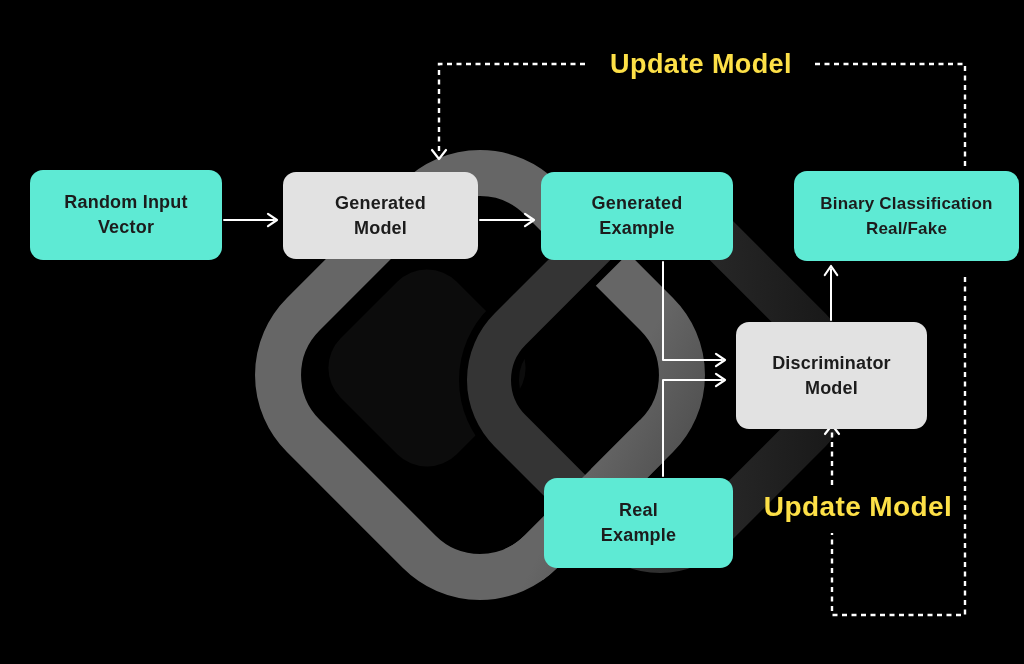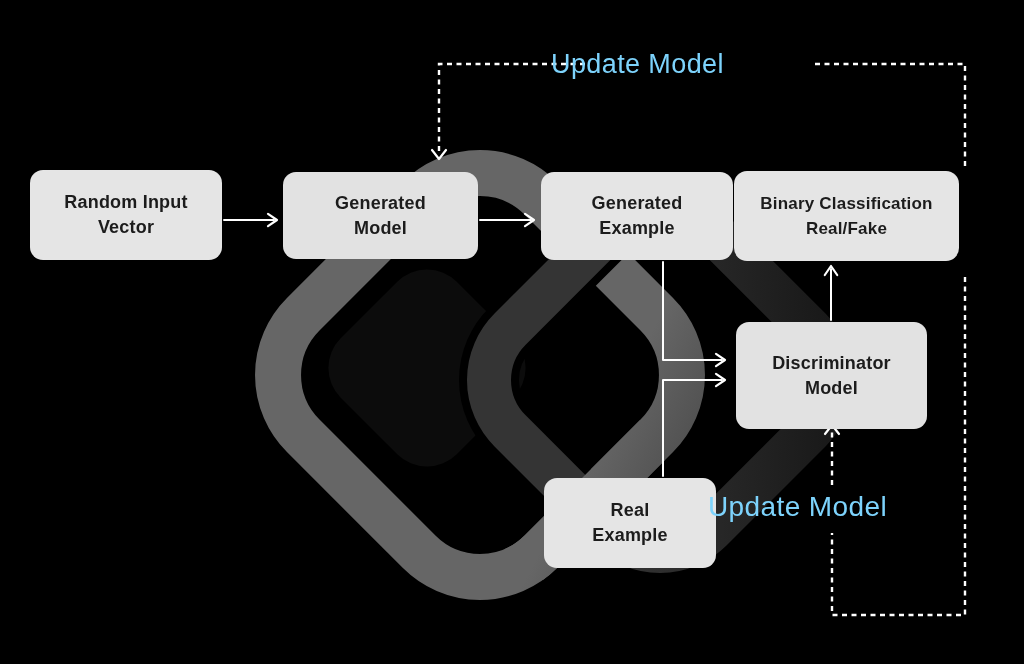--- a/index.html
+++ b/index.html
@@ -17,33 +17,33 @@
   .head{stroke:#fff;stroke-width:2.2;fill:none;stroke-linecap:round;stroke-linejoin:round;}
 
   
   .node{
     position:absolute;z-index:2;border-radius:13px;
     display:flex;align-items:center;justify-content:center;
     font-weight:bold;font-size:18px;line-height:25px;color:#1c1c1c;
     text-align:center;letter-spacing:.2px;
   }
   .node span{white-space:pre;}
-  .node.white{background:#e5e5e5;}
+  .node.white{background:#5eead4;}
   .node.gray{background:#e2e2e2;}
   #node-random-input-vector{left:30px;top:170px;width:192px;height:90px;}
   #node-generated-model{left:283px;top:172px;width:195px;height:87px;}
   #node-generated-example{left:541px;top:172px;width:192px;height:88px;}
-  #node-binary-classification{left:734px;top:171px;width:225px;height:90px;font-size:17px;}
+  #node-binary-classification{left:794px;top:171px;width:225px;height:90px;font-size:17px;}
   #node-discriminator-model{left:736px;top:322px;width:191px;height:107px;}
-  #node-real-example{left:544px;top:478px;width:172px;height:90px;justify-content:center;}
+  #node-real-example{left:544px;top:478px;width:189px;height:90px;justify-content:center;}
 
   
   .annotation{
-    position:absolute;z-index:3;color:#7dd3fc;font-weight:normal;
-    white-space:pre;letter-spacing:.4px;
+    position:absolute;z-index:3;color:#fde047;font-weight:bold;
+    text-align:center;white-space:pre;letter-spacing:.4px;
   }
   #annotation-update-model-top{left:551px;top:49px;width:300px;font-size:27px;line-height:31px;}
   #annotation-update-model-bottom{left:708px;top:490px;width:300px;font-size:28px;line-height:34px;}
 </style>
 </head>
 <body>
 
 <div class="canvas">
 
   <svg id="watermark" class="layer" viewBox="0 0 1024 664" aria-hidden="true">

